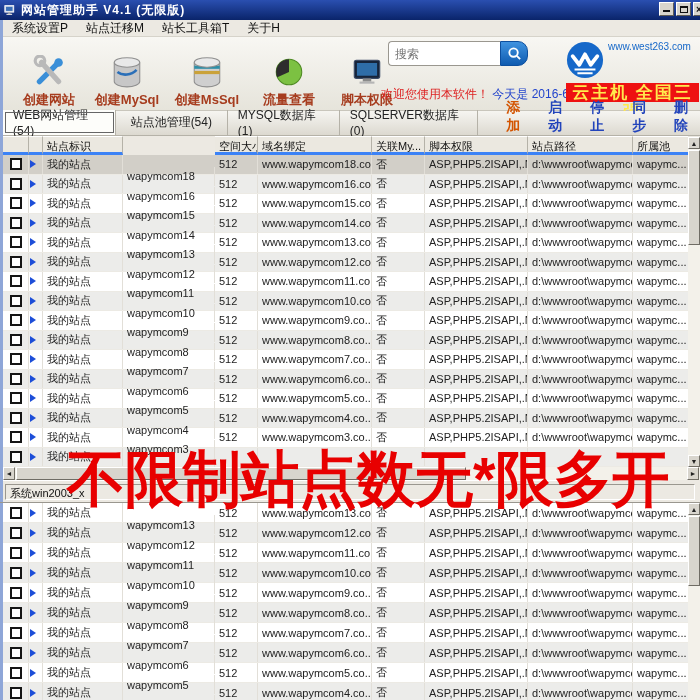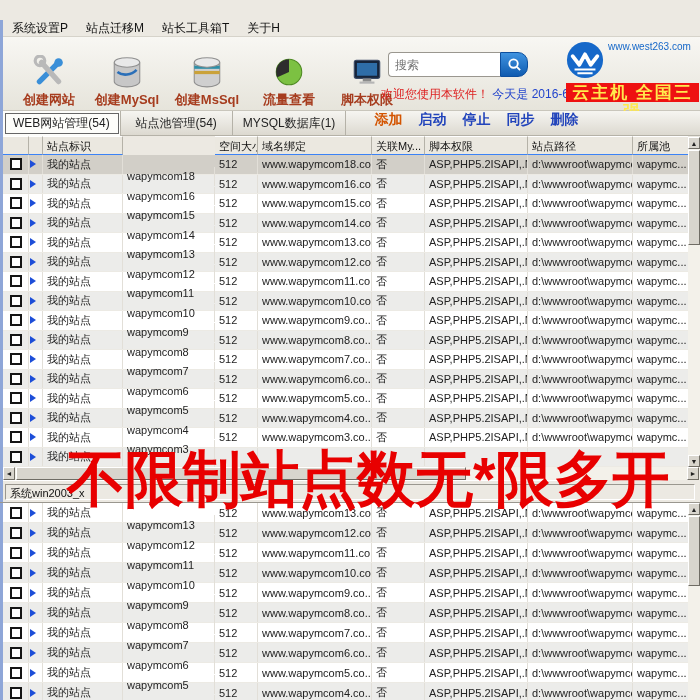--- a/index.html
+++ b/index.html
@@ -23,51 +23,51 @@
     display:flex; align-items:center; font-size:12px; color:#111; border-bottom:1px solid #d6d3ca; }
   .menubar span { margin:0 9px; }
 
   
   .toolbar { position:absolute; left:3px; top:37px; width:697px; height:74px;
     background:linear-gradient(#f8f7f3,#e6e4db); border-bottom:1px solid #c9c6bc; }
   .tbtn { position:absolute; top:16px; width:76px; height:66px; text-align:center; }
   .tbtn svg { width:34px; height:34px; display:block; margin:2px auto 2px; }
   .tbtn .lbl { font-size:13px; font-weight:bold; color:#a63c1e; white-space:nowrap; }
 
-  .searchwrap { position:absolute; left:385px; top:15px; height:25px; display:flex;align-items:flex-end; }
+  .searchwrap { position:absolute; left:385px; top:4px; height:25px; display:flex;align-items:flex-end; }
   .searchinput { width:112px; height:25px; border:1px solid #9a978f; border-right:none;
     border-radius:4px 0 0 4px; padding:0 6px; font-size:12px; color:#333; background:#fff; outline:none;
     font-family:"Liberation Sans","DejaVu Sans",sans-serif;}
   .searchbtn { width:28px; height:25px; border:1px solid #0d4f9e; border-radius:0 10px 10px 0;
     background:linear-gradient(#3f93e0,#0f5bb0); display:flex; align-items:center; justify-content:center; cursor:pointer; }
   .welcome { position:absolute; left:378px; top:49px; font-size:12px; white-space:nowrap; }
   .welcome .r { color:#d22; }
   .welcome .b { color:#2244cc; }
 
   .brand { position:absolute; left:563px; top:4px; width:137px; }
   .brand .toprow { display:flex; align-items:flex-start; }
   .brand svg.logo { width:38px; height:38px; }
   .brand .nm { font-size:22px; color:#4d4d4d; font-weight:bold; line-height:24px; margin-left:4px; letter-spacing:1px;}
   .brand .url { font-size:10px; color:#1668c9; margin-left:4px; }
   .banner { margin-top:4px; width:133px; height:19px; background:#ee1111; color:#ffe94d;
     font-size:17px; font-weight:bold; text-align:center; line-height:19px; letter-spacing:2px; }
 
   
   .tabbar { position:absolute; left:3px; top:111px; width:697px; height:25px;
-    background:linear-gradient(#f6f5f1,#dcd9d0); border-bottom:1px solid #b5b2a8; display:flex; align-items:flex-start; }
+    background:linear-gradient(#f6f5f1,#dcd9d0); border-bottom:1px solid #b5b2a8; display:flex; align-items:flex-end; }
   .tab { font-size:12px; color:#222; padding:3px 10px; border-right:1px solid #b5b2a8; height:25px;
     display:flex; align-items:center; min-width:112px; justify-content:center; }
   .tab.sel { background:#fdfdfa; outline:1px solid #666; outline-offset:-3px; font-weight:normal; }
   .actions { display:flex; gap:16px; margin-left:28px; font-size:14px; font-weight:bold; }
   .actions .add { color:#d35400; }
   .actions .act { color:#2244bb; }
 
   
   .thead { position:absolute; left:3px; top:136px; width:685px; height:19px; display:flex; }
-  .hcell { background:#ebe8e0; border-right:1px solid #b5b2a8; border-bottom:1px solid #3b82f6;
+  .hcell { background:#ebe8e0; border-right:1px solid #b5b2a8; border-bottom:3px solid #3b82f6;
     border-top:1px solid #fff; font-size:11px; color:#111; padding:2px 0 0 4px; overflow:hidden; white-space:nowrap; }
   .rows-top { position:absolute; left:3px; top:155px; width:685px; height:312px; overflow:hidden; background:#fff; }
   .rows-bottom { position:absolute; left:3px; top:503px; width:685px; height:197px; overflow:hidden; background:#fff; }
   .trow { display:flex; height:19.5px; background:#fff; border-bottom:1px solid #eceae4; align-items:center; }
   .rows-bottom .trow { height:20px; }
   .trow.alt { background:#ececea; }
   .trow.sel { background:#d2cfc8; }
   .cell { font-size:11px; color:#222; padding-left:4px; overflow:hidden; white-space:nowrap;
     border-right:1px solid #e2dfd8; height:100%; display:flex; align-items:center; }
   .c-check{width:26px;justify-content:center;padding-left:0;}
@@ -102,20 +102,40 @@
   
   .overlay { position:absolute; left:67px; top:443px; font-size:58px; font-weight:bold; color:#e80000;
     white-space:nowrap; letter-spacing:0px; z-index:50; line-height:1.25;
     font-family:"Liberation Sans","DejaVu Sans",sans-serif; transform:scaleY(1.05); }
 </style>
 </head>
 <body>
 
 <div class="screen">
 
+  <div class="titlebar">
+    <svg class="app-ico" viewBox="0 0 16 16">
+      <rect x="1" y="2" width="11" height="8" fill="#cfd8e8" stroke="#fff"></rect>
+      <rect x="2.5" y="3.5" width="8" height="5" fill="#3a6fb8"></rect>
+      <rect x="5" y="10" width="3" height="2" fill="#aaa"></rect>
+      <rect x="3" y="12" width="7" height="1.5" fill="#ddd"></rect>
+    </svg>
+    <span class="ttl">网站管理助手 V4.1 (无限版)</span>
+    <div class="winbtns">
+      <div class="winbtn">
+          <span class="mn"></span>
+        </div>
+      <div class="winbtn">
+          <span class="mx"></span>
+        </div>
+      <div class="winbtn">
+          <span class="cl">×</span>
+        </div>
+    </div>
+  </div>
 
   <div class="menubar">
     <span>系统设置P</span>
     <span>站点迁移M</span>
     <span>站长工具箱T</span>
     <span>关于H</span>
   </div>
 
   <div class="toolbar">
     <div class="tbtn" style="left:8px">
@@ -187,20 +207,21 @@
         </div>
       </div>
       <div class="banner">云主机 全国三强</div>
     </div>
   </div>
 
   <div class="tabbar">
     <div class="tab sel">WEB网站管理(54)</div>
     <div class="tab">站点池管理(54)</div>
     <div class="tab">MYSQL数据库(1)</div>
+    <div class="tab">SQLSERVER数据库(0)</div>
     <div class="actions">
       <span class="add">添加</span>
       <span class="act">启动</span>
       <span class="act">停止</span>
       <span class="act">同步</span>
       <span class="act">删除</span>
     </div>
   </div>
 
   <div class="thead">

